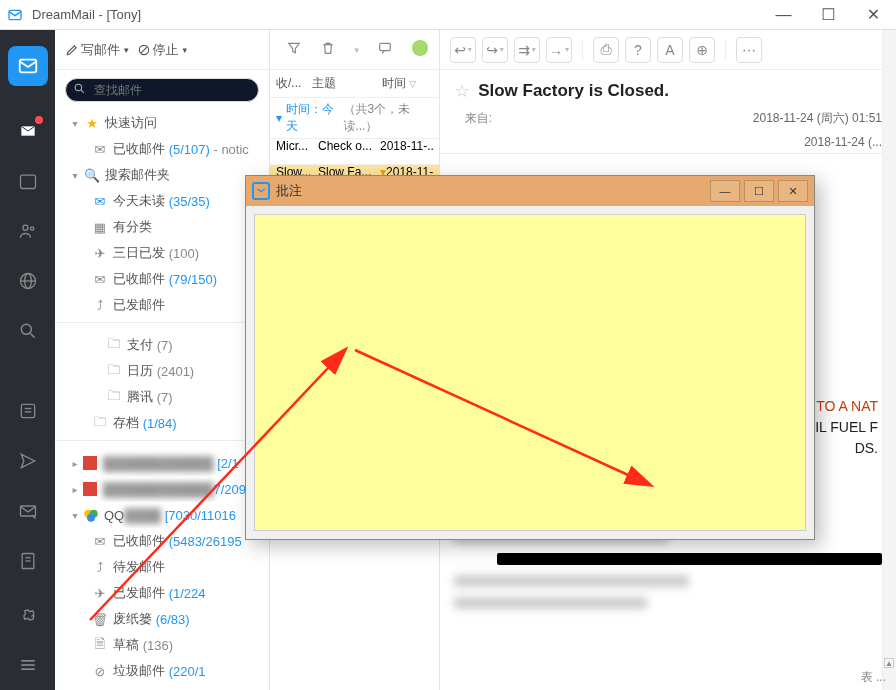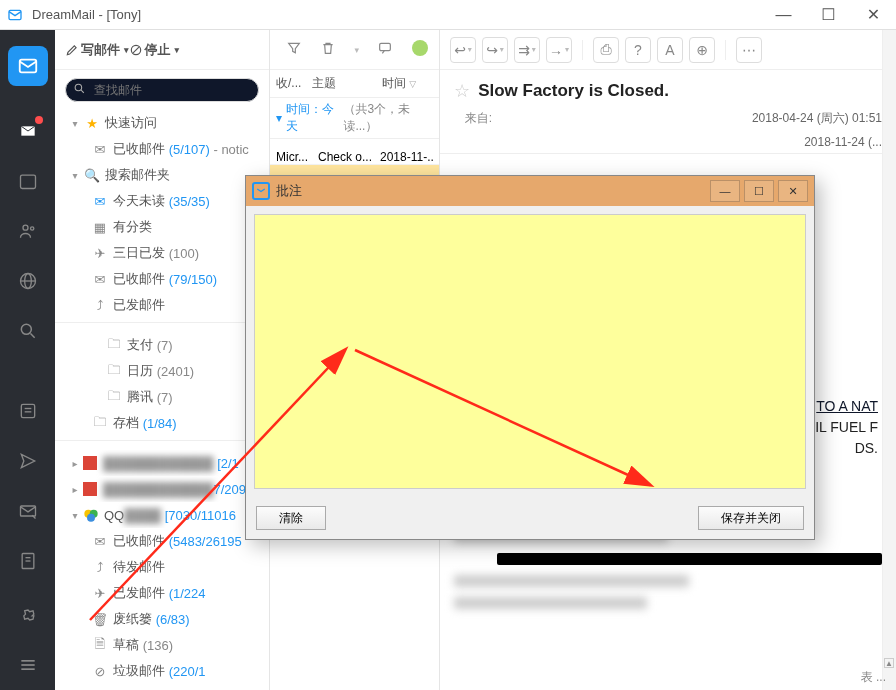--- a/index.html
+++ b/index.html
@@ -16,21 +16,21 @@
   
   .navrail { width: 55px; background: #2a2d33; display: flex; flex-direction: column; align-items: center; padding-top: 6px; }
   .navrail .rail-item { width: 55px; height: 50px; display: flex; align-items: center; justify-content: center; color: #888; position: relative; }
   .navrail .rail-item.active { color: #fff; }
   .navrail .rail-item.notif::after { content: ""; position: absolute; top: 10px; right: 12px; width: 8px; height: 8px; background: #ff4d4d; border-radius: 50%; }
   .navrail .rail-logo { width: 40px; height: 40px; background: #2196f3; border-radius: 8px; display: flex; align-items: center; justify-content: center; margin: 10px 0 20px 0; }
   .navrail .rail-spacer { flex: 1; }
 
   
   .folderbar { width: 215px; border-right: 1px solid #e5e5e5; overflow: hidden; display: flex; flex-direction: column; }
-  .toolbar1 { height: 40px; display: flex; align-items: center; padding: 0 10px; border-bottom: 1px solid #eee; color: #555; font-size: 13px; font-weight: bold; }
+  .toolbar1 { height: 40px; display: flex; align-items: center; padding: 0 10px; border-bottom: 1px solid #eee; gap: 8px; color: #555; font-size: 13px; }
   .toolbar1 .tb-btn { display: flex; align-items: center; gap: 2px; }
   .search-wrap { padding: 8px 10px; }
   .search-in { width: 100%; height: 24px; border: 1px solid #ddd; border-radius: 14px; padding: 0 10px 0 28px; font-size: 12px; color: #666; background: #0f172a; }
   .search-icon-pos { position: relative; }
   .search-icon-pos .s-icon { position: absolute; left: 18px; top: 50%; transform: translateY(-50%); color: #aaa; }
 
   .tree { flex: 1; overflow-y: hidden; font-size: 13px; color: #555; }
   .tree-item { height: 26px; display: flex; align-items: center; padding-left: 10px; white-space: nowrap; overflow: hidden; }
   .tree-item.lvl1 { padding-left: 14px; }
   .tree-item.lvl2 { padding-left: 34px; }
@@ -47,21 +47,21 @@
   .tree-item .qq-icon { width: 16px; height: 16px; margin: 0 5px 0 2px; }
 
   
   .msgcol { width: 170px; border-right: 1px solid #e5e5e5; display: flex; flex-direction: column; }
   .msgcol .toolbar2 { height: 40px; display: flex; align-items: center; justify-content: flex-end; gap: 18px; padding: 0 10px; border-bottom: 1px solid #eee; color: #888; }
   .msgcol .colhead { height: 28px; display: flex; align-items: center; font-size: 12px; color: #555; border-bottom: 1px solid #eee; padding: 0 6px; }
   .msgcol .ch1 { width: 36px; }
   .msgcol .ch2 { width: 70px; }
   .msgcol .ch3 { flex: 1; }
   .msgcol .grp { padding: 3px 6px; font-size: 12px; color: #2196f3; border-bottom: 1px solid #eee; display: flex; align-items: center; gap: 4px; }
-  .msgcol .row { height: 26px; display: flex; align-items: flex-end; font-size: 12px; padding: 0 6px; border-bottom: 1px solid #f2f2f2; }
+  .msgcol .row { height: 26px; display: flex; align-items: flex-start; font-size: 12px; padding: 0 6px; border-bottom: 1px solid #f2f2f2; }
   .msgcol .row.sel { background: #ffe59e; }
   .msgcol .row .c1 { width: 42px; overflow: hidden; white-space: nowrap; }
   .msgcol .row .c2 { width: 62px; overflow: hidden; white-space: nowrap; }
   .msgcol .row .c3 { flex: 1; overflow: hidden; white-space: nowrap; }
 
   
   .preview { flex: 1; display: flex; flex-direction: column; overflow: hidden; }
   .preview .toolbar3 { height: 40px; display: flex; align-items: center; gap: 6px; padding: 0 10px; color: #888; border-bottom: 1px solid #eee; }
   .tb3-btn { width: 26px; height: 26px; border: 1px solid #ddd; border-radius: 4px; display: flex; align-items: center; justify-content: center; color: #888; font-size: 14px; }
   .tb3-split { width: 1px; height: 20px; background: #eee; margin: 0 4px; }
@@ -70,21 +70,21 @@
   .preview .subj-row .star { color: #ccc; font-size: 18px; }
   .preview .subj-row .subj { font-size: 17px; font-weight: 700; color: #222; }
   .preview .meta-row { display: flex; padding: 4px 14px; font-size: 12px; color: #888; align-items: center; text-align: right; }
   .preview .meta-row .lbl { width: 38px; }
   .preview .meta-row .val { flex: 1; }
   .preview .meta-row .blurv { filter: blur(3px); color: #aaa; background: #eee; border-radius: 2px; height: 14px; width: 150px; }
   .preview .meta-row .date { color: #666; }
   .preview .body { padding: 12px 14px; font-size: 13px; color: #333; position: relative; border-top: 1px solid #eee; }
   .preview .body .blurline { height: 12px; background: #ccc; filter: blur(4px); margin: 10px 0; border-radius: 2px; }
   .preview .snippet { font-family: "Times New Roman", serif; font-size: 14px; color: #222; line-height: 1.5; text-align: right; padding-right: 4px; }
-  .preview .snippet .lnk { color: #0f172a; text-decoration: underline; }
+  .preview .snippet .lnk { color: #c2410c; }
   .preview .blackbar { height: 12px; background: #000; margin: 8px 0; border-radius: 2px; }
 
   
   .modal { position: absolute; left: 245px; top: 175px; width: 570px; height: 365px; border: 1px solid #888; background: #f0f0f0; box-shadow: 6px 6px 18px rgba(0,0,0,0.25); display: flex; flex-direction: column; }
   .modal .m-titlebar { height: 30px; background: #e6a86c; display: flex; align-items: center; padding: 0 6px; }
   .modal .m-titlebar .m-icon { width: 18px; height: 18px; border: 2px solid #2196f3; border-radius: 3px; display: flex; align-items: center; justify-content: center; margin-right: 6px; }
   .modal .m-titlebar .m-title { font-size: 13px; color: #333; flex: 1; }
   .modal .m-titlebar .m-btn { width: 30px; height: 22px; border: 1px solid rgba(0,0,0,0.2); display: flex; align-items: center; justify-content: center; margin-left: 4px; background: rgba(255,255,255,0.15); font-size: 11px; color: #333; }
   .modal .m-body { flex: 1; padding: 8px; }
   .modal .m-text { width: 100%; height: 100%; background: #feff9c; border: 1px solid #ccc; padding: 4px; font-size: 13px; resize: none; }
@@ -343,21 +343,21 @@
       <div class="tb3-split"></div>
       <div class="tb3-btn">⋯</div>
     </div>
     <div class="subj-row">
       <span class="star">☆</span>
       <span class="subj">Slow Factory is Closed.</span>
     </div>
     <div class="meta-row">
       <span class="lbl">来自:</span>
       <span class="val"><span class="blurv"></span></span>
-      <span class="date">2018-04-24 (周六) 01:51</span>
+      <span class="date">2018-11-24 (周六) 01:51</span>
     </div>
     <div class="meta-row" style="justify-content:flex-end;">
       <span class="date">2018-11-24 (...</span>
     </div>
     <div class="body">
       <div style="height:230px;"></div>
       <div class="snippet">
         <span class="lnk">TO A NAT</span><br>
         <span>IL FUEL F</span><br>
         <span>DS.</span>
@@ -384,25 +384,20 @@
         </svg>
     </span>
     <span class="m-title">批注</span>
     <span class="m-btn">—</span>
     <span class="m-btn">☐</span>
     <span class="m-btn">✕</span>
   </div>
   <div class="m-body">
     <textarea class="m-text" style=""></textarea>
   </div>
-  <div class="m-footer">
-    <button class="m-btn2">清除</button>
-    <div class="spacer"></div>
-    <button class="m-btn2">保存并关闭</button>
-  </div>
 </div>
 
 <svg class="arrow-svg">
   <defs>
     <marker id="ah" markerWidth="12" markerHeight="12" refX="10" refY="4" orient="auto">
       <path d="M0,0 L12,4 L0,8 z" fill="#ff2a1a"></path>
     </marker>
   </defs>
   <line x1="90" y1="620" x2="345" y2="350" stroke="#ff2a1a" stroke-width="2.5" marker-end="url(#ah)"></line>
   <line x1="355" y1="350" x2="650" y2="485" stroke="#ff2a1a" stroke-width="2.5" marker-end="url(#ah)"></line>

